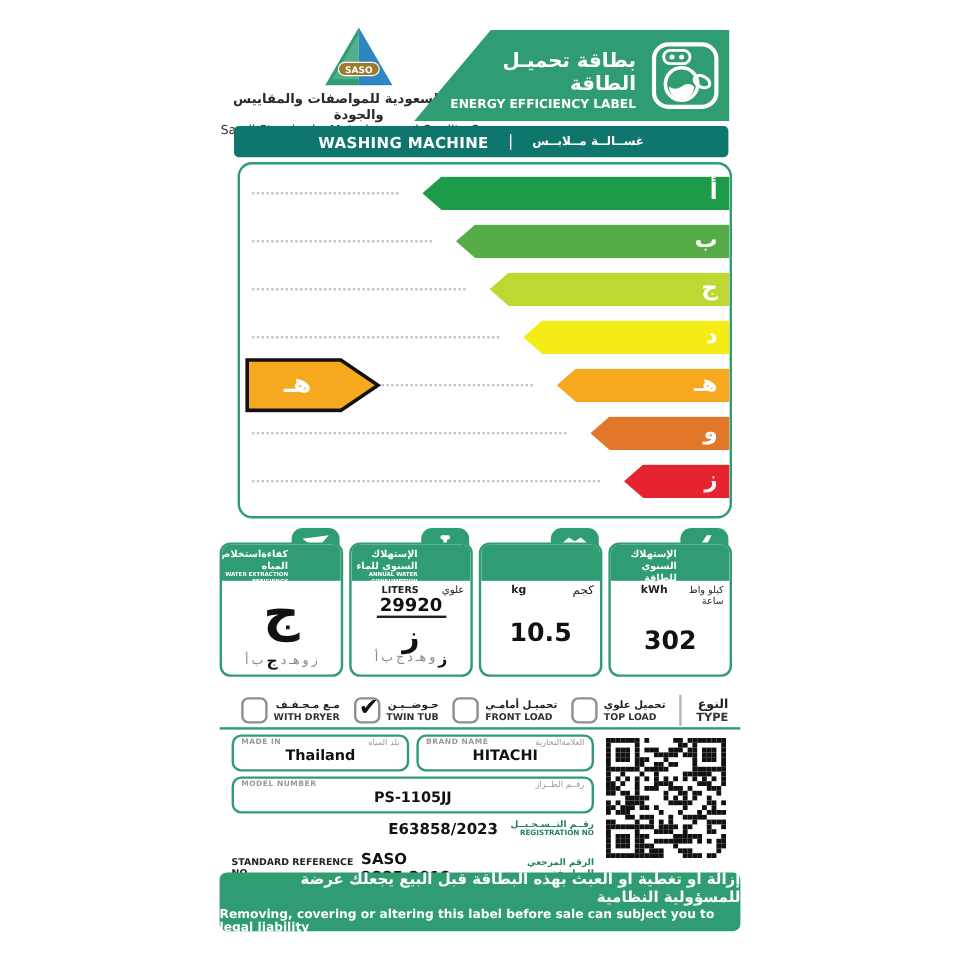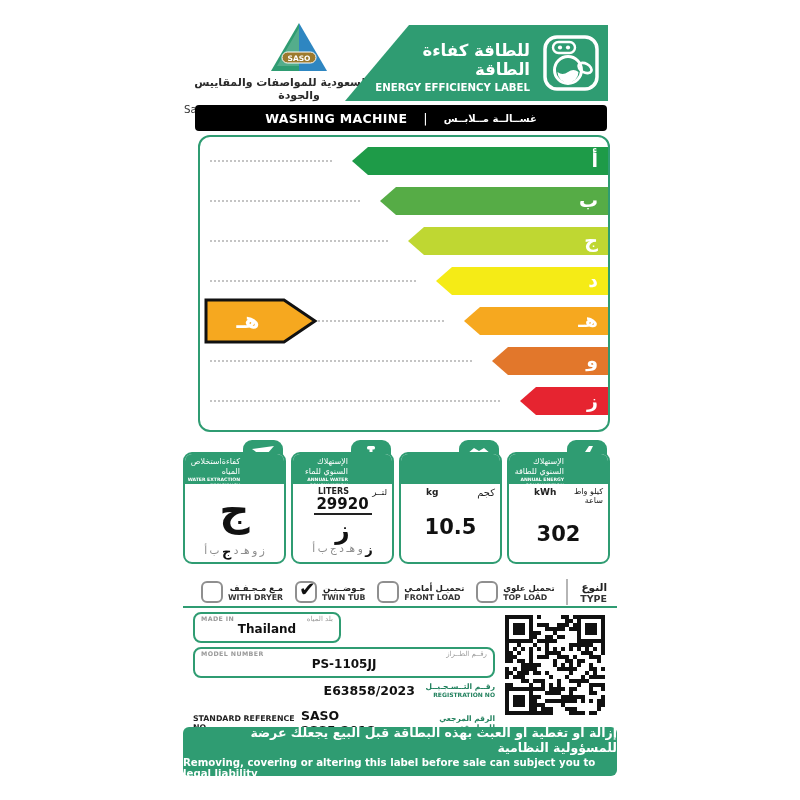--- a/index.html
+++ b/index.html
@@ -14,21 +14,21 @@
   .auth-en { font-size:10.3px; color:#333; margin-top:1px; }
 
   .banner { position:absolute; left:162px; top:17px; width:263px; height:76px;
             background:var(--green); clip-path:polygon(64px 0, 100% 0, 100% 100%, 0 100%); }
   .banner-text { position:absolute; right:78px; top:16px; text-align:right; width:160px; }
   .banner-ar { font-size:16.5px; font-weight:bold; color:#fff; direction:rtl; }
   .banner-en { font-size:10.2px; font-weight:bold; color:#fff; margin-top:3px; white-space:nowrap; }
   .wm-icon { position:absolute; right:7px; top:8px; }
 
   .graybar { position:absolute; left:12px; top:97px; width:412px; height:26px;
-             background:#000000; border-radius:4px; display:flex; align-items:center;
+             background:#0f766e; border-radius:4px; display:flex; align-items:center;
              justify-content:center; gap:16px; }
   .graybar .en { color:#fff; font-weight:bold; font-size:12.5px; letter-spacing:.3px; }
   .graybar .sep { color:#fff; font-size:13px; }
   .graybar .ar { color:#fff; font-weight:bold; font-size:10px; direction:rtl; }
 
   
   .scalebox { position:absolute; left:15px; top:127px; width:412px; height:297px;
               background:#fff; border:2px solid var(--green); border-radius:12px; }
   .srow { position:absolute; left:0; right:0; height:28px; }
   .dotline { position:absolute; left:10px; top:13px; border-top:2px dotted #c4c4c4; }
@@ -41,21 +41,21 @@
              width:60px; text-align:center; color:#fff; font-weight:bold; font-size:22px; direction:rtl; }
 
   
   .mbox { position:absolute; top:432px; width:103px; height:124px; }
   .mtab { position:absolute; top:0; right:3px; width:40px; height:44px; background:var(--green);
           border-radius:9px 9px 0 0; display:flex; justify-content:center; }
   .mtab svg { margin-top:5px; }
   .mframe { position:absolute; top:12px; left:0; right:0; bottom:0; border:2px solid var(--green);
             border-radius:9px; overflow:hidden; background:#fff; }
   .mhead { height:30px; background:var(--green); padding:3px 44px 0 2px; text-align:right; }
-  .mh-ar { font-size:8px; font-weight:normal; color:#fff; direction:rtl; line-height:1.25; }
+  .mh-ar { font-size:8px; font-weight:bold; color:#fff; direction:rtl; line-height:1.25; }
   .mh-en { font-size:4.6px; font-weight:bold; color:#fff; line-height:1.3; }
   .mbody { position:relative; height:78px; }
   .unit-row { display:flex; justify-content:space-between; padding:3px 5px 0 5px; align-items:flex-start; }
   .unit-en { font-size:9px; font-weight:bold; color:#222;padding-left:20px; }
   .unit-ar { font-size:8.5px; color:#222; direction:rtl; }
   .grade-big { text-align:center; font-weight:bold; color:#111; direction:rtl; }
   .wval { text-align:center; font-size:15px; font-weight:bold; color:#111;
           width:58px; margin:0 auto; border-bottom:2px solid #222; line-height:1.05; }
   .bigval { text-align:center; font-size:21px; font-weight:bold; color:#111; margin-top:17px; }
   .scale { position:absolute; bottom:5px; left:0; right:0; display:flex; justify-content:center;
@@ -117,21 +117,21 @@
       <polygon points="31,6 9,44 31,44" fill="#ffffff" opacity="0.18"></polygon>
       <rect x="14" y="30" width="34" height="11" rx="5.5" fill="#9c7a2e" stroke="#fff" stroke-width="1"></rect>
       <text x="31" y="38.5" font-size="7.5" font-weight="bold" fill="#ffffff" text-anchor="middle" font-family="DejaVu Sans, sans-serif">SASO</text>
     </svg>
     <div class="auth-ar">الهيئة السعودية للمواصفات والمقاييس والجودة</div>
     <div class="auth-en">Saudi Standards, Metrology and Quality Org.</div>
   </div>
 
   <div class="banner">
     <div class="banner-text">
-      <div class="banner-ar">للطاقة كفاءة الطاقة</div>
+      <div class="banner-ar">بطاقة تحميـل الطاقة</div>
       <div class="banner-en">ENERGY EFFICIENCY LABEL</div>
     </div>
     <svg class="wm-icon" width="60" height="60" viewBox="0 0 60 60">
       <rect x="4" y="4" width="52" height="52" rx="12" fill="none" stroke="#fff" stroke-width="3.5"></rect>
       <rect x="12" y="9" width="22" height="11" rx="5.5" fill="none" stroke="#fff" stroke-width="2.4"></rect>
       <circle cx="19" cy="14.5" r="2.1" fill="#fff"></circle>
       <circle cx="27" cy="14.5" r="2.1" fill="#fff"></circle>
       <circle cx="27" cy="37" r="13.5" fill="none" stroke="#fff" stroke-width="3"></circle>
       <path d="M16.5 39 a10.5 10.5 0 0 0 21 0 q -5 -4 -10.5 0 q -5.5 4 -10.5 0 Z" fill="#fff"></path>
       <ellipse cx="44" cy="35" rx="7" ry="4.5" fill="none" stroke="#fff" stroke-width="2.6" transform="rotate(28 44 35)"></ellipse>
@@ -231,21 +231,21 @@
       </svg>
     </div>
     <div class="mframe">
       <div class="mhead">
         <div class="mh-ar">الإستهلاك السنوي للماء</div>
         <div class="mh-en">ANNUAL WATER CONSUMPTION</div>
       </div>
       <div class="mbody">
         <div class="unit-row">
           <span class="unit-en" style="font-size:8px">LITERS</span>
-          <span class="unit-ar">لتــر</span>
+          <span class="unit-ar">علوي</span>
         </div>
         <div class="wval">29920</div>
         <div class="grade-big" style="font-size:25px; margin-top:1px;">ز</div>
         <div class="scale">
             <span class="sl">أ</span>
             <span class="sl">ب</span>
             <span class="sl">ج</span>
             <span class="sl">د</span>
             <span class="sl">هـ</span>
             <span class="sl">و</span>
@@ -336,20 +336,27 @@
     </span>
   </div>
   <div class="greenline"></div>
 
   <div class="dbox" style="left:10px; top:604px; width:148px;">
     <div class="dlabels">
       <span class="dl-en">MADE IN</span>
       <span class="dl-ar">بلد المياه</span>
     </div>
     <div class="dval">Thailand</div>
+  </div>
+  <div class="dbox" style="left:164px; top:604px; width:148px;">
+    <div class="dlabels">
+      <span class="dl-en">BRAND NAME</span>
+      <span class="dl-ar">العلامةالتجارية</span>
+    </div>
+    <div class="dval">HITACHI</div>
   </div>
   <div class="dbox" style="left:10px; top:639px; width:302px;">
     <div class="dlabels">
       <span class="dl-en">MODEL NUMBER</span>
       <span class="dl-ar">رقــم الطــراز</span>
     </div>
     <div class="dval">PS-1105JJ</div>
   </div>
 
   <div class="reg-row">

